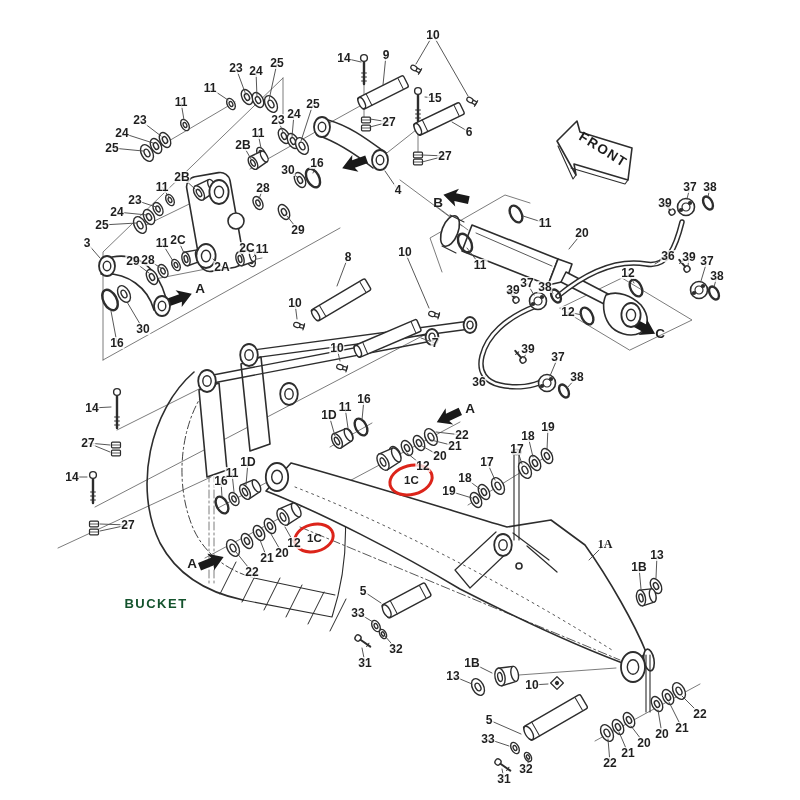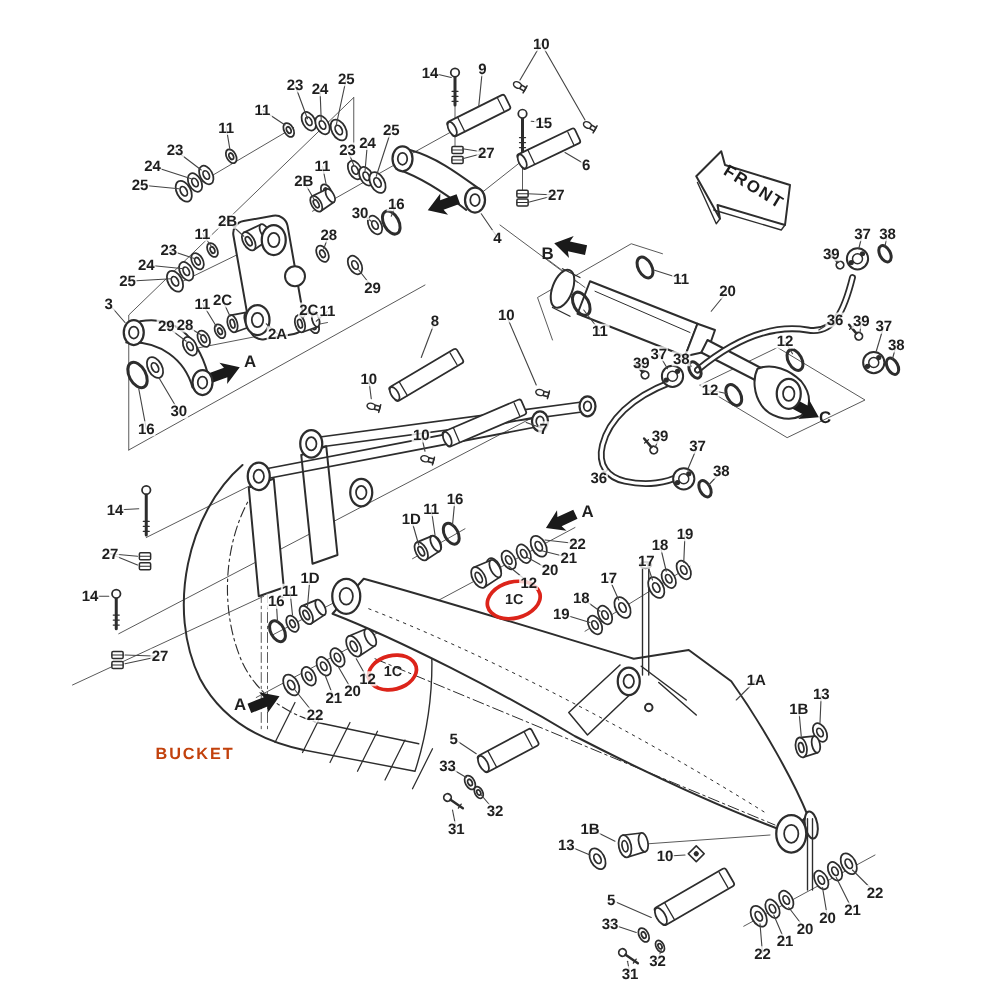--- a/index.html
+++ b/index.html
@@ -4,21 +4,21 @@
 <style>
   html,body{margin:0;padding:0;background:#fff;}
   #stage{position:relative;width:800px;height:800px;background:#fff;overflow:hidden;
          font-family:"Liberation Sans",sans-serif;}
   #stage svg{position:absolute;left:0;top:0;}
   .lbl{position:absolute;font:600 12px "Liberation Sans",sans-serif;color:#1f1f1f;
        transform:translate(-50%,-50%);line-height:1;white-space:nowrap;
        background:rgba(255,255,255,.78);padding:0 1px;z-index:30;}
   .lbl.view{font-size:13.5px;font-weight:700;background:transparent;}
   .caption{position:absolute;font:600 13px "Liberation Sans",sans-serif;letter-spacing:1.5px;
-       color:#c2410c;transform:translate(-50%,-50%);z-index:30;}
+       color:#14532d;transform:translate(-50%,-50%);z-index:30;}
   .wm{position:absolute;left:297px;top:376px;z-index:25;font-style:italic;font-weight:800;
       font-size:36px;letter-spacing:-1px;opacity:.87;white-space:nowrap;pointer-events:none;}
   .wm .b1,.wm .b2{color:#5b85c6;text-shadow:0 0 1px #2f5ca3,1px 1px 0 #3c69ae;}
   .wm .sw{color:#f0a12e;font-size:41px;text-shadow:0 0 1px #d07e10;position:relative;top:2px;}
   .wm .reg{font-size:11px;color:#6d92c9;vertical-align:super;font-style:normal;}
   .hl{position:absolute;border-radius:50%;z-index:28;display:flex;align-items:center;
       justify-content:center;transform:rotate(-14deg);}
   .hl span{font:600 11.5px "Liberation Sans",sans-serif;color:#222;transform:rotate(14deg);}
 </style>
 </head>
@@ -840,21 +840,21 @@
       <span class="lbl" style="left: 440px; top: 456px;">20</span>
       <span class="lbl" style="left: 455px; top: 446px;">21</span>
       <span class="lbl" style="left: 462px; top: 435px;">22</span>
       <span class="lbl view" style="left: 470px; top: 409px;">A</span>
       <span class="lbl" style="left: 465px; top: 478px;">18</span>
       <span class="lbl" style="left: 449px; top: 491px;">19</span>
       <span class="lbl" style="left: 487px; top: 462px;">17</span>
       <span class="lbl" style="left: 517px; top: 449px;">17</span>
       <span class="lbl" style="left: 528px; top: 436px;">18</span>
       <span class="lbl" style="left: 548px; top: 427px;">19</span>
-      <span class="lbl" style="left: 605px; top: 544px;">1A</span>
+      <span class="lbl" style="left: 605px; top: 544px; font-family: Liberation Serif, serif;">1A</span>
       <span class="lbl" style="left: 363px; top: 591px;">5</span>
       <span class="lbl" style="left: 358px; top: 613px;">33</span>
       <span class="lbl" style="left: 396px; top: 649px;">32</span>
       <span class="lbl" style="left: 365px; top: 663px;">31</span>
       <span class="lbl" style="left: 472px; top: 663px;">1B</span>
       <span class="lbl" style="left: 453px; top: 676px;">13</span>
       <span class="lbl" style="left: 532px; top: 685px;">10</span>
       <span class="lbl" style="left: 489px; top: 720px;">5</span>
       <span class="lbl" style="left: 488px; top: 739px;">33</span>
       <span class="lbl" style="left: 526px; top: 769px;">32</span>

